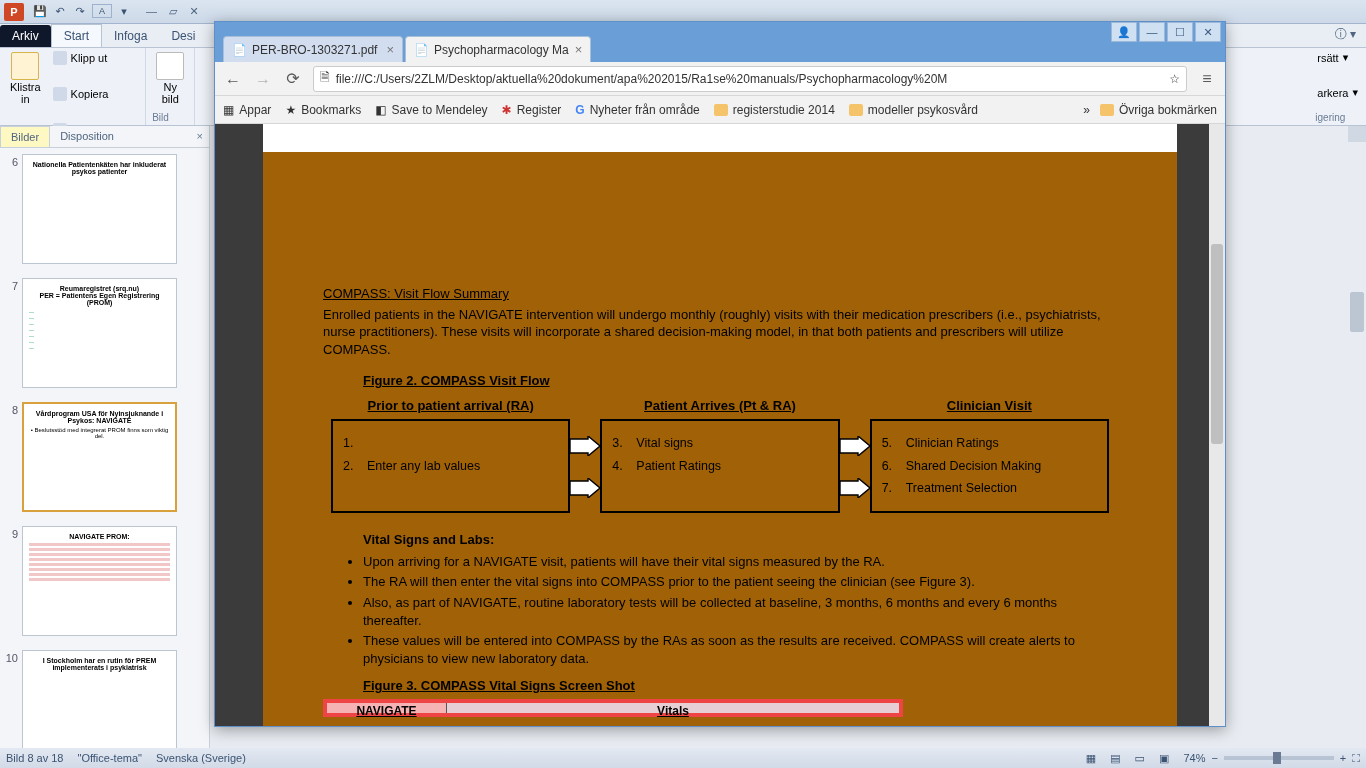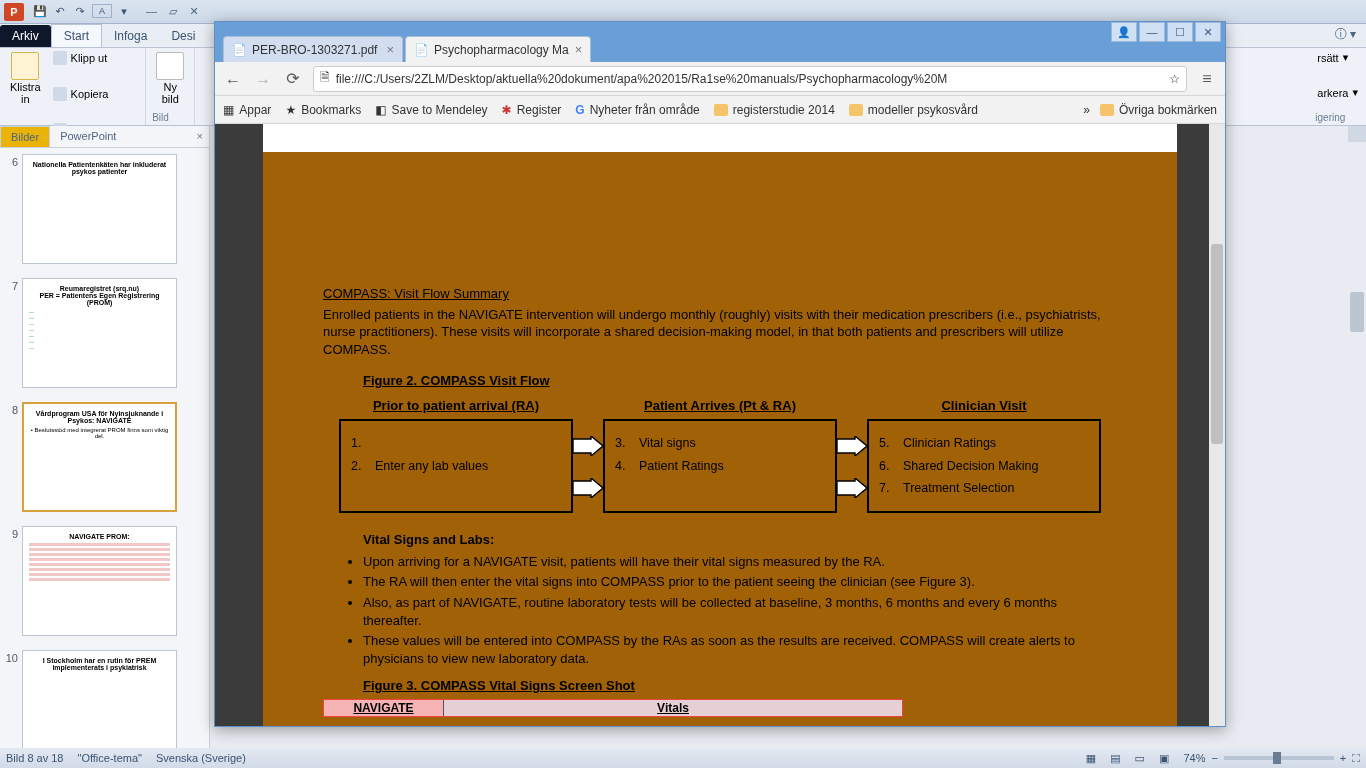--- a/index.html
+++ b/index.html
@@ -28,21 +28,21 @@
 .bigbtn .ico { width:28px; height:28px; background:#fff3d4; border:1px solid #d6b64b; border-radius:2px; }
 .smallbtns { display:flex; flex-direction:column; gap:20px; }
 .smallbtn { display:flex; align-items:center; gap:4px; padding:1px 2px; }
 .smallbtn .ico { width:14px; height:14px; background:#cfd9e7; border-radius:2px; }
 
 
 .pp-body { display:flex; height:calc(100% - 24px - 24px - 78px - 20px); }
 .slides-pane { width:210px; background:#f3f5f9; border-right:1px solid #c8d0dc; display:flex; flex-direction:column; }
 .pane-tabs { display:flex; font-size:11px; border-bottom:1px solid #c8d0dc; }
 .pane-tab { padding:4px 10px; color:#506680; }
-.pane-tab.active { background:#eab308; border:1px solid #c8d0dc; border-bottom:none; }
+.pane-tab.active { background:#fef9c3; border:1px solid #c8d0dc; border-bottom:none; }
 .pane-close { margin-left:auto; padding:4px 6px; color:#6a7b93; }
 .thumbs { flex:1; overflow:auto; padding:6px 4px; }
 .thumb-row { display:flex; gap:4px; margin-bottom:14px; }
 .thumb-num { width:14px; text-align:right; color:#556; font-size:11px; padding-top:2px; }
 .thumb { width:155px; height:110px; background:#fff; border:1px solid #bcc5d2; font-size:7px; padding:6px; overflow:hidden; }
 .thumb.sel { border:2px solid #d9a13b; }
 .thumb .tt { text-align:center; font-weight:bold; margin-bottom:3px; }
 .thumb .tline { height:3px; background:#f2c7c7; margin:2px 0; }
 
 
@@ -81,31 +81,31 @@
 .viewer { flex:1; background:#3b3b3b; overflow:auto; position:relative; }
 .page { width:914px; margin:0 auto 20px; background:#a16207; padding:0 60px 20px; font-family:Arial,sans-serif; font-size:13px; color:#000; }
 .page .blankstrip { height:28px; background:#fff; margin:0 -60px; border-bottom:0; }
 .page .gap { height:130px; }
 .uline { text-decoration:underline; }
 .bold { font-weight:bold;padding-left:40px; }
 .page p { line-height:1.35; margin:3px 0; }
 .page ul { margin:4px 0 10px 40px; }
 .page li { margin:3px 0; line-height:1.35; }
 
-.flow { display:flex; align-items:stretch; gap:0; margin:8px 16px 18px; }
+.flow { display:flex; align-items:stretch; gap:0; margin:8px 8px 18px; }
 .flow-col { flex:1; display:flex; flex-direction:column; }
 .flow-head { text-align:center; font-weight:bold; text-decoration:underline; margin-bottom:6px; font-size:13px; }
 .flow-box { border:2px solid #000; padding:8px 10px; flex:1; }
 .flow-box ol { list-style:none; padding:0; margin:0; }
 .flow-box li { display:flex; gap:10px; margin:6px 0; font-size:12.5px; }
 .flow-box li span.n { min-width:14px; }
 .arrow { width:30px; align-self:center; display:flex; flex-direction:column; justify-content:center; gap:22px; padding-top:22px; }
 .arrow svg { display:block; }
 
-.fig3bar { display:flex; border:1px solid #ef4444; height:18px; margin-top:4px; width:580px; }
+.fig3bar { display:flex; border:4px solid #ef4444; height:18px; margin-top:4px; width:580px; }
 .fig3bar .nav { width:120px; background:#f6b3b3; text-align:center; font-weight:bold; font-size:12px; text-decoration:underline; border-right:1px solid #555; line-height:16px; }
 .fig3bar .vit { flex:1; background:#e7cfd6; text-align:center; font-weight:bold; font-size:12px; text-decoration:underline; line-height:16px; }
 
 .viewer-scroll { position:absolute; right:0; top:0; bottom:0; width:16px; background:#e8e8e8; }
 .viewer-scroll .vsthumb { position:absolute; left:2px; right:2px; top:120px; height:200px; background:#bfbfbf; border-radius:3px; }
 </style>
 </head>
 <body>
 
 <div class="pp-titlebar">
@@ -174,21 +174,21 @@
       </div>
     </div>
     <div class="rgroup-label">igering</div>
   </div>
 </div>
 
 <div class="pp-body">
   <div class="slides-pane">
     <div class="pane-tabs">
       <div class="pane-tab active">Bilder</div>
-      <div class="pane-tab">PowerPoint</div>
+      <div class="pane-tab">Disposition</div>
       <div class="pane-close">×</div>
     </div>
     <div class="thumbs" id="thumbs">
         <div class="thumb-row">
           <div class="thumb-num">6</div>
           <div class="thumb">
             <div class="tt">Nationella Patientenkäten har inkluderat psykos patienter</div>
           </div>
         </div>
         <div class="thumb-row">

